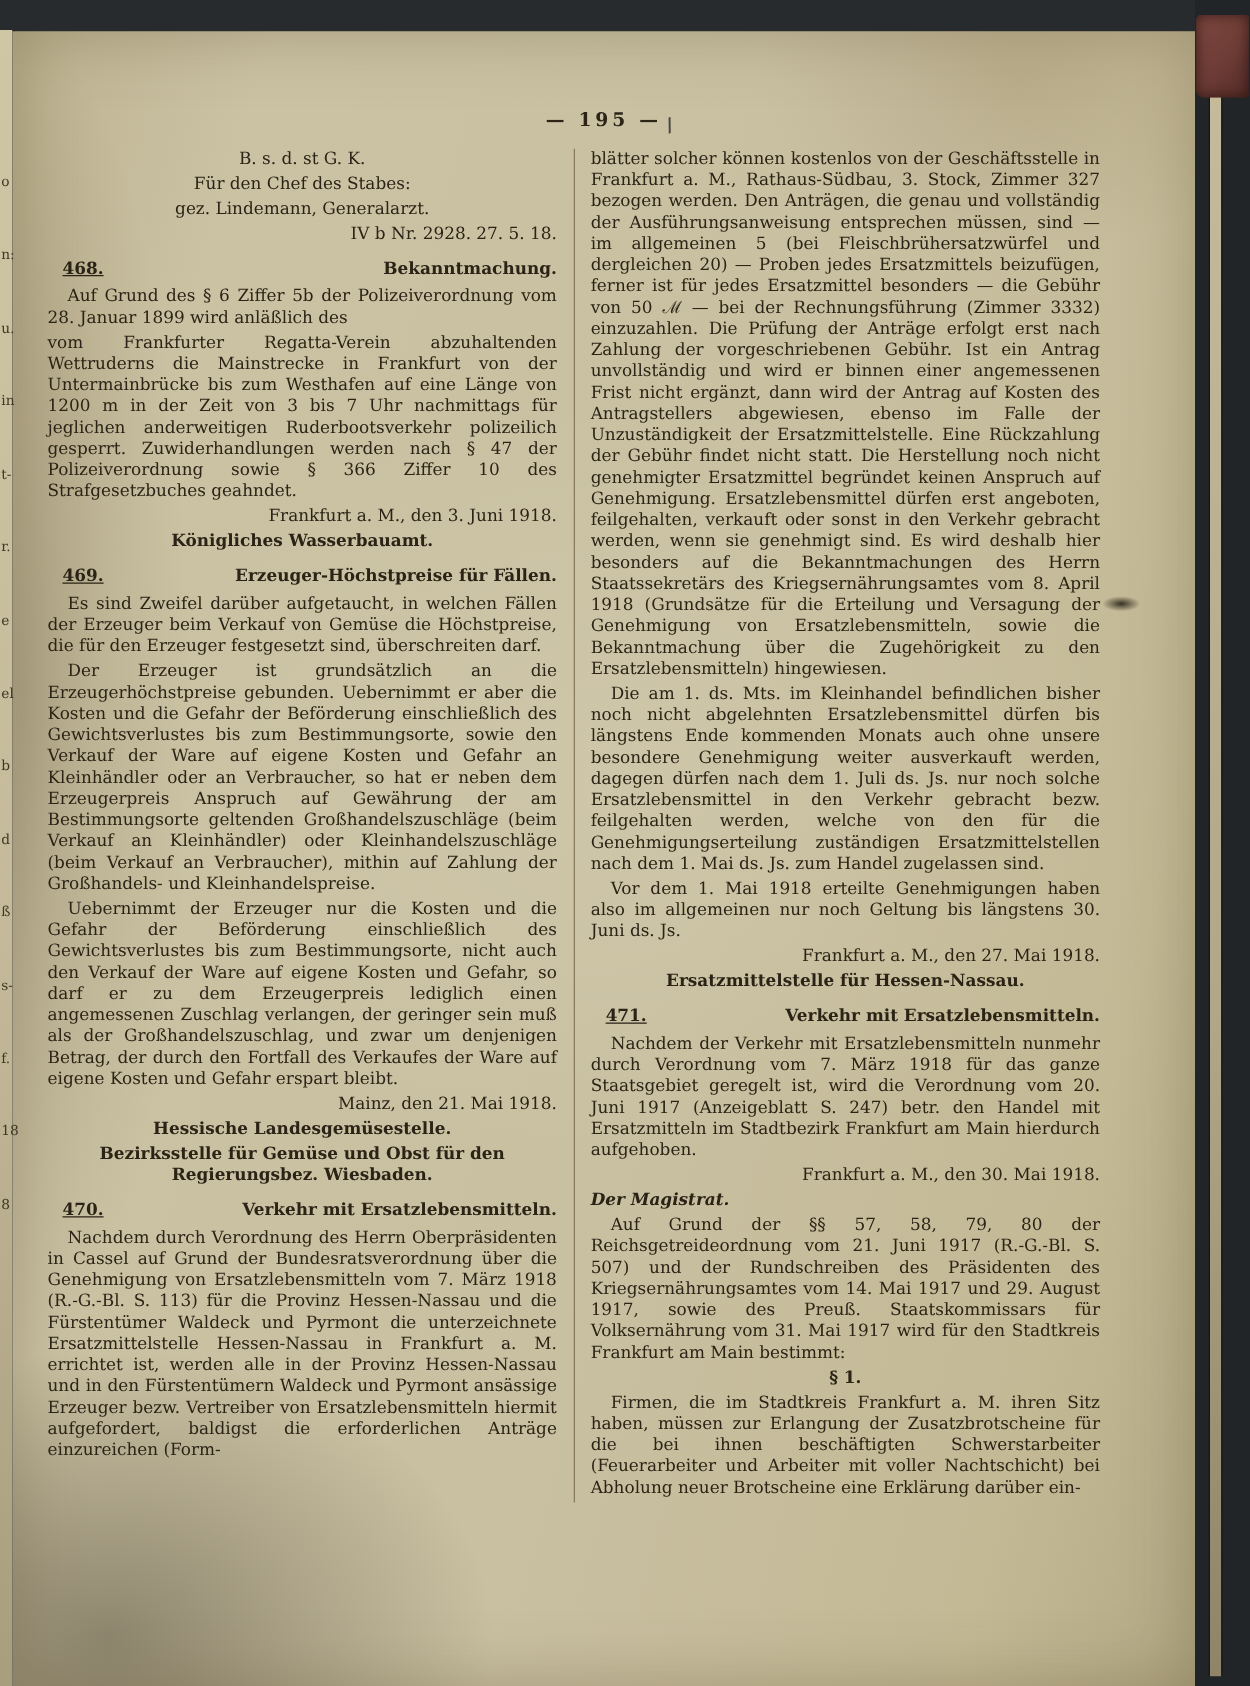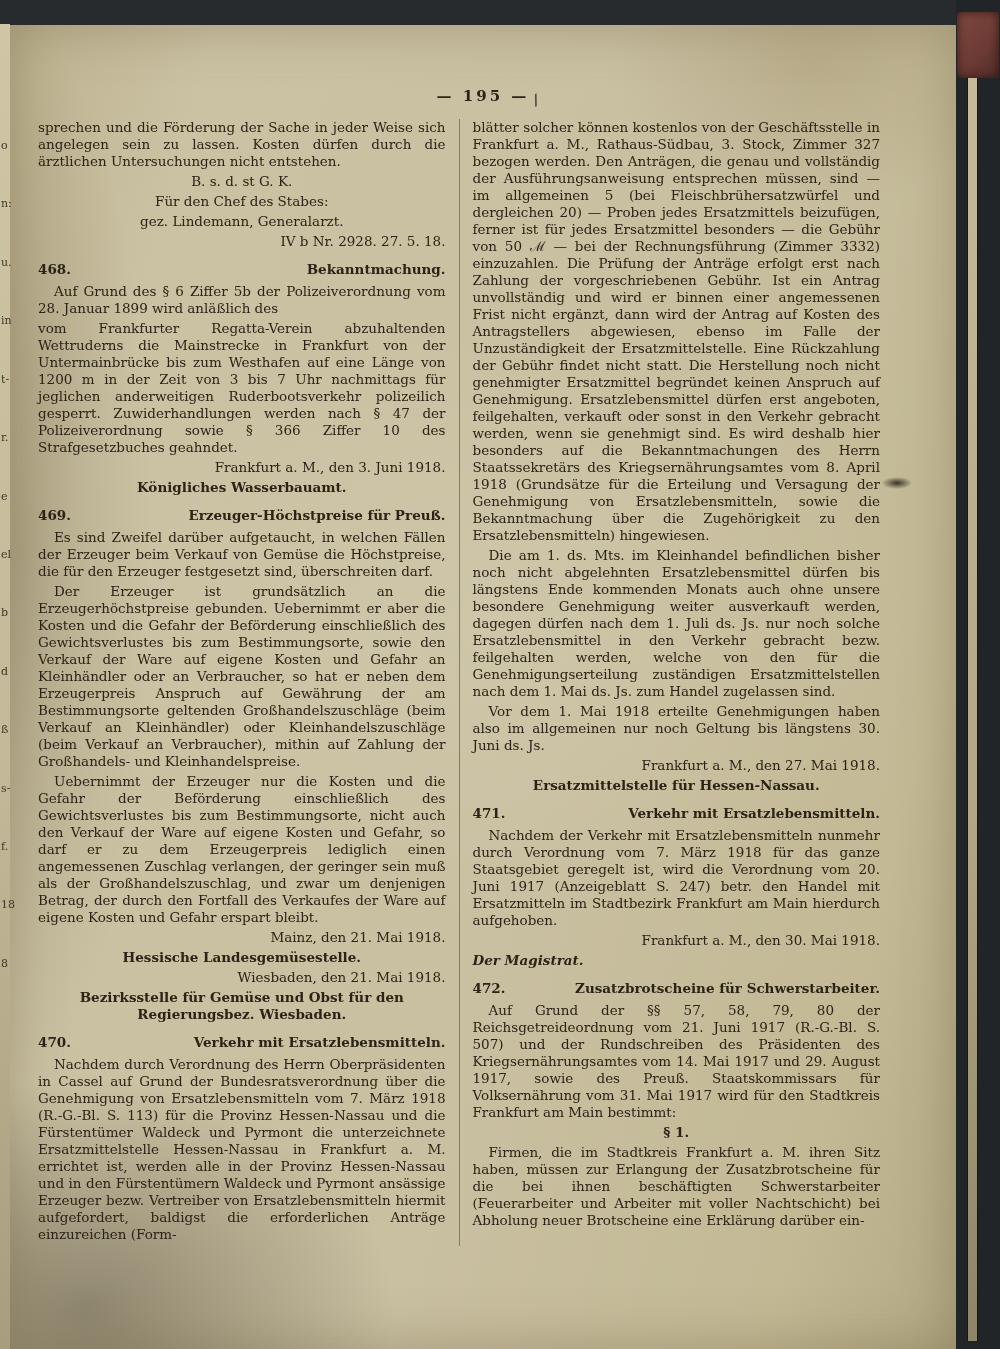--- a/index.html
+++ b/index.html
@@ -58,21 +58,21 @@
   .col + .col { border-left:1px solid #87795a; padding-left:13px; margin-left:13px; }
   .blk { margin:0 0 3px 0; }
   p.blk { margin-top:0; }
   .para  { text-indent:16px; }
   .cont  { }
   .center{ text-align:center; }
   .right { text-align:left;font-style:italic; }
   .date  { text-align:right; text-indent:16px; }
   .bold  { font-weight:bold; }
   .heading { margin:11px 0 5px; position:relative; font-weight:bold; }
-  .heading .num { position:absolute; left:0; top:0; }
+  .heading .num { position:absolute; left:12px; top:0;text-decoration:underline; }
   .heading .ttl { display:block; text-align:right; }
   
   .left-edge-fragments {
     position:absolute; left:1px; top:140px; height:830px; width:16px;
     display:flex; flex-direction:column; justify-content:space-between;
     font-size:11px; line-height:12px; color:#3e3626; overflow:hidden;
   }
   .left-edge-fragments span { display:block; }
   .stray-mark {
     position:absolute; left:523px; top:66px; color:#4a473f; font-size:15px;
@@ -89,67 +89,61 @@
 
 <div class="prev-page-sliver"></div>
 <div class="edge-right"></div>
 <div class="pages-edge"></div>
 <div class="book-corner"></div>
 
 <div class="page">
   <div class="pagenum">— 195 —</div>
   <div class="columns">
     <div class="col">
-        <p class="blk cont">sprechen und die Förderung der Sache in jeder Weise sich angelegen sein zu lassen. Kosten dürfen durch die ärztlichen Untersuchungen nicht entstehen.</p>
         <p class="blk center">B. s. d. st G. K.</p>
         <p class="blk center">Für den Chef des Stabes:</p>
         <p class="blk center">gez. Lindemann, Generalarzt.</p>
         <p class="blk date">IV b Nr. 2928. 27. 5. 18.</p>
         <div class="blk heading">
           <span class="num">468.</span>
           <span class="ttl">Bekanntmachung.</span>
         </div>
         <p class="blk para">Auf Grund des § 6 Ziffer 5b der Polizeiverordnung vom 28. Januar 1899 wird anläßlich des</p>
         <p class="blk cont">vom Frankfurter Regatta-Verein abzuhaltenden Wettruderns die Mainstrecke in Frankfurt von der Untermainbrücke bis zum Westhafen auf eine Länge von 1200 m in der Zeit von 3 bis 7 Uhr nachmittags für jeglichen anderweitigen Ruderbootsverkehr polizeilich gesperrt. Zuwiderhandlungen werden nach § 47 der Polizeiverordnung sowie § 366 Ziffer 10 des Strafgesetzbuches geahndet.</p>
         <p class="blk date">Frankfurt a. M., den 3. Juni 1918.</p>
         <p class="blk center bold">Königliches Wasserbauamt.</p>
         <div class="blk heading">
           <span class="num">469.</span>
-          <span class="ttl">Erzeuger-Höchstpreise für Preuß.</span>
+          <span class="ttl">Erzeuger-Höchstpreise für Fällen.</span>
         </div>
         <p class="blk para">Es sind Zweifel darüber aufgetaucht, in welchen Fällen der Erzeuger beim Verkauf von Gemüse die Höchstpreise, die für den Erzeuger festgesetzt sind, überschreiten darf.</p>
         <p class="blk para">Der Erzeuger ist grundsätzlich an die Erzeugerhöchstpreise gebunden. Uebernimmt er aber die Kosten und die Gefahr der Beförderung einschließlich des Gewichtsverlustes bis zum Bestimmungsorte, sowie den Verkauf der Ware auf eigene Kosten und Gefahr an Kleinhändler oder an Verbraucher, so hat er neben dem Erzeugerpreis Anspruch auf Gewährung der am Bestimmungsorte geltenden Großhandelszuschläge (beim Verkauf an Kleinhändler) oder Kleinhandelszuschläge (beim Verkauf an Verbraucher), mithin auf Zahlung der Großhandels- und Kleinhandelspreise.</p>
         <p class="blk para">Uebernimmt der Erzeuger nur die Kosten und die Gefahr der Beförderung einschließlich des Gewichtsverlustes bis zum Bestimmungsorte, nicht auch den Verkauf der Ware auf eigene Kosten und Gefahr, so darf er zu dem Erzeugerpreis lediglich einen angemessenen Zuschlag verlangen, der geringer sein muß als der Großhandelszuschlag, und zwar um denjenigen Betrag, der durch den Fortfall des Verkaufes der Ware auf eigene Kosten und Gefahr erspart bleibt.</p>
         <p class="blk date">Mainz, den 21. Mai 1918.</p>
         <p class="blk center bold">Hessische Landesgemüsestelle.</p>
-        <p class="blk date">Wiesbaden, den 21. Mai 1918.</p>
         <p class="blk center bold">Bezirksstelle für Gemüse und Obst für den Regierungsbez. Wiesbaden.</p>
         <div class="blk heading">
           <span class="num">470.</span>
           <span class="ttl">Verkehr mit Ersatzlebensmitteln.</span>
         </div>
         <p class="blk para">Nachdem durch Verordnung des Herrn Oberpräsidenten in Cassel auf Grund der Bundesratsverordnung über die Genehmigung von Ersatzlebensmitteln vom 7. März 1918 (R.-G.-Bl. S. 113) für die Provinz Hessen-Nassau und die Fürstentümer Waldeck und Pyrmont die unterzeichnete Ersatzmittelstelle Hessen-Nassau in Frankfurt a. M. errichtet ist, werden alle in der Provinz Hessen-Nassau und in den Fürstentümern Waldeck und Pyrmont ansässige Erzeuger bezw. Vertreiber von Ersatzlebensmitteln hiermit aufgefordert, baldigst die erforderlichen Anträge einzureichen (Form-</p>
       </div>
     <div class="col">
         <p class="blk cont">blätter solcher können kostenlos von der Geschäftsstelle in Frankfurt a. M., Rathaus-Südbau, 3. Stock, Zimmer 327 bezogen werden. Den Anträgen, die genau und vollständig der Ausführungsanweisung entsprechen müssen, sind — im allgemeinen 5 (bei Fleischbrühersatzwürfel und dergleichen 20) — Proben jedes Ersatzmittels beizufügen, ferner ist für jedes Ersatzmittel besonders — die Gebühr von 50 ℳ — bei der Rechnungsführung (Zimmer 3332) einzuzahlen. Die Prüfung der Anträge erfolgt erst nach Zahlung der vorgeschriebenen Gebühr. Ist ein Antrag unvollständig und wird er binnen einer angemessenen Frist nicht ergänzt, dann wird der Antrag auf Kosten des Antragstellers abgewiesen, ebenso im Falle der Unzuständigkeit der Ersatzmittelstelle. Eine Rückzahlung der Gebühr findet nicht statt. Die Herstellung noch nicht genehmigter Ersatzmittel begründet keinen Anspruch auf Genehmigung. Ersatzlebensmittel dürfen erst angeboten, feilgehalten, verkauft oder sonst in den Verkehr gebracht werden, wenn sie genehmigt sind. Es wird deshalb hier besonders auf die Bekanntmachungen des Herrn Staatssekretärs des Kriegsernährungsamtes vom 8. April 1918 (Grundsätze für die Erteilung und Versagung der Genehmigung von Ersatzlebensmitteln, sowie die Bekanntmachung über die Zugehörigkeit zu den Ersatzlebensmitteln) hingewiesen.</p>
         <p class="blk para">Die am 1. ds. Mts. im Kleinhandel befindlichen bisher noch nicht abgelehnten Ersatzlebensmittel dürfen bis längstens Ende kommenden Monats auch ohne unsere besondere Genehmigung weiter ausverkauft werden, dagegen dürfen nach dem 1. Juli ds. Js. nur noch solche Ersatzlebensmittel in den Verkehr gebracht bezw. feilgehalten werden, welche von den für die Genehmigungserteilung zuständigen Ersatzmittelstellen nach dem 1. Mai ds. Js. zum Handel zugelassen sind.</p>
         <p class="blk para">Vor dem 1. Mai 1918 erteilte Genehmigungen haben also im allgemeinen nur noch Geltung bis längstens 30. Juni ds. Js.</p>
         <p class="blk date">Frankfurt a. M., den 27. Mai 1918.</p>
         <p class="blk center bold">Ersatzmittelstelle für Hessen-Nassau.</p>
         <div class="blk heading">
           <span class="num">471.</span>
           <span class="ttl">Verkehr mit Ersatzlebensmitteln.</span>
         </div>
         <p class="blk para">Nachdem der Verkehr mit Ersatzlebensmitteln nunmehr durch Verordnung vom 7. März 1918 für das ganze Staatsgebiet geregelt ist, wird die Verordnung vom 20. Juni 1917 (Anzeigeblatt S. 247) betr. den Handel mit Ersatzmitteln im Stadtbezirk Frankfurt am Main hierdurch aufgehoben.</p>
         <p class="blk date">Frankfurt a. M., den 30. Mai 1918.</p>
         <p class="blk right bold">Der Magistrat.</p>
-        <div class="blk heading">
-          <span class="num">472.</span>
-          <span class="ttl">Zusatzbrotscheine für Schwerstarbeiter.</span>
-        </div>
         <p class="blk para">Auf Grund der §§ 57, 58, 79, 80 der Reichsgetreideordnung vom 21. Juni 1917 (R.-G.-Bl. S. 507) und der Rundschreiben des Präsidenten des Kriegsernährungsamtes vom 14. Mai 1917 und 29. August 1917, sowie des Preuß. Staatskommissars für Volksernährung vom 31. Mai 1917 wird für den Stadtkreis Frankfurt am Main bestimmt:</p>
         <p class="blk center bold">§ 1.</p>
         <p class="blk para">Firmen, die im Stadtkreis Frankfurt a. M. ihren Sitz haben, müssen zur Erlangung der Zusatzbrotscheine für die bei ihnen beschäftigten Schwerstarbeiter (Feuerarbeiter und Arbeiter mit voller Nachtschicht) bei Abholung neuer Brotscheine eine Erklärung darüber ein-</p>
       </div>
   </div>
   <div class="stray-mark">∕</div>
   <div class="ink-blot"></div>
 </div>
 
 <div class="left-edge-fragments">

